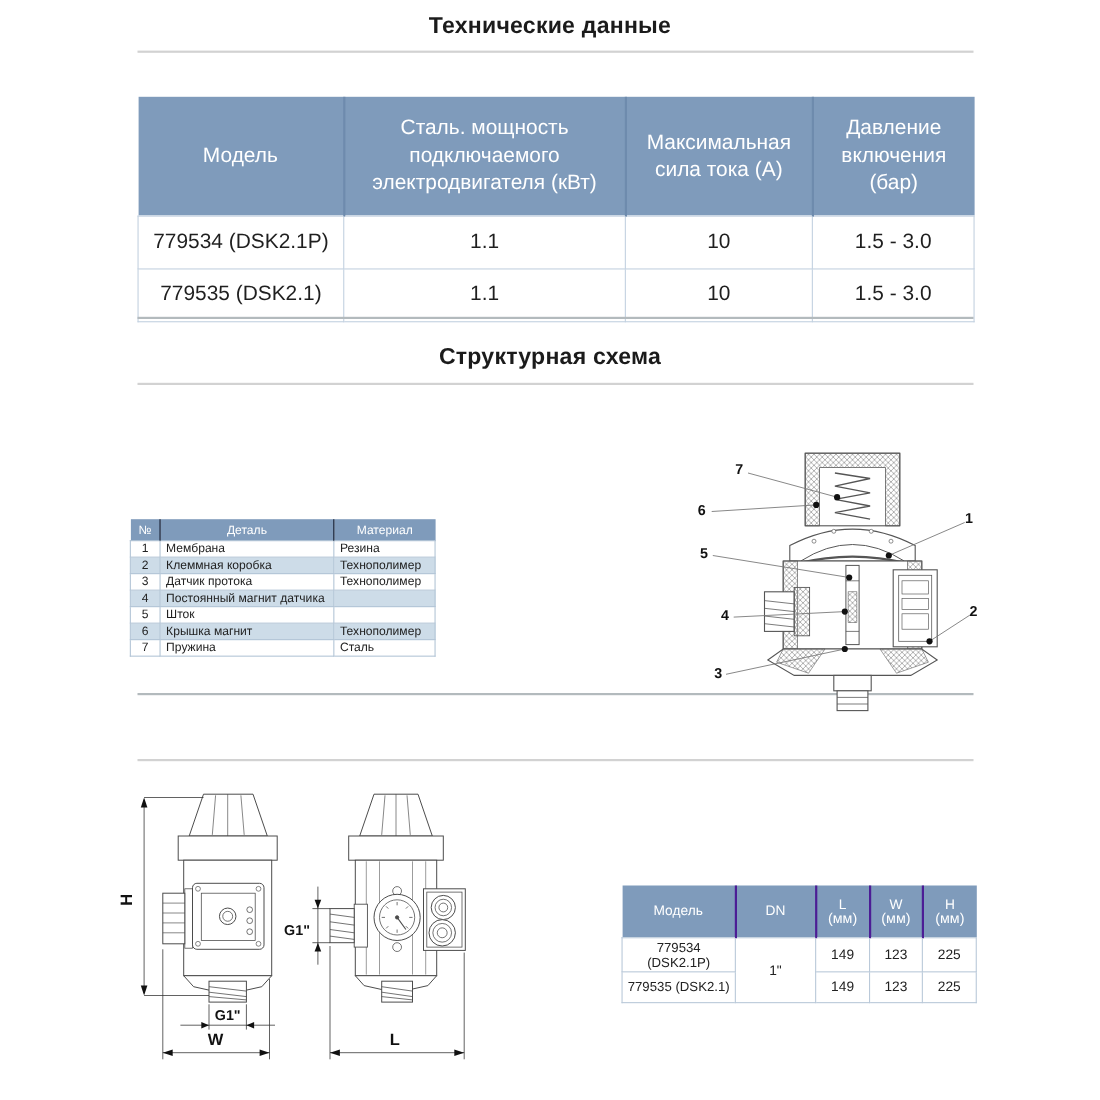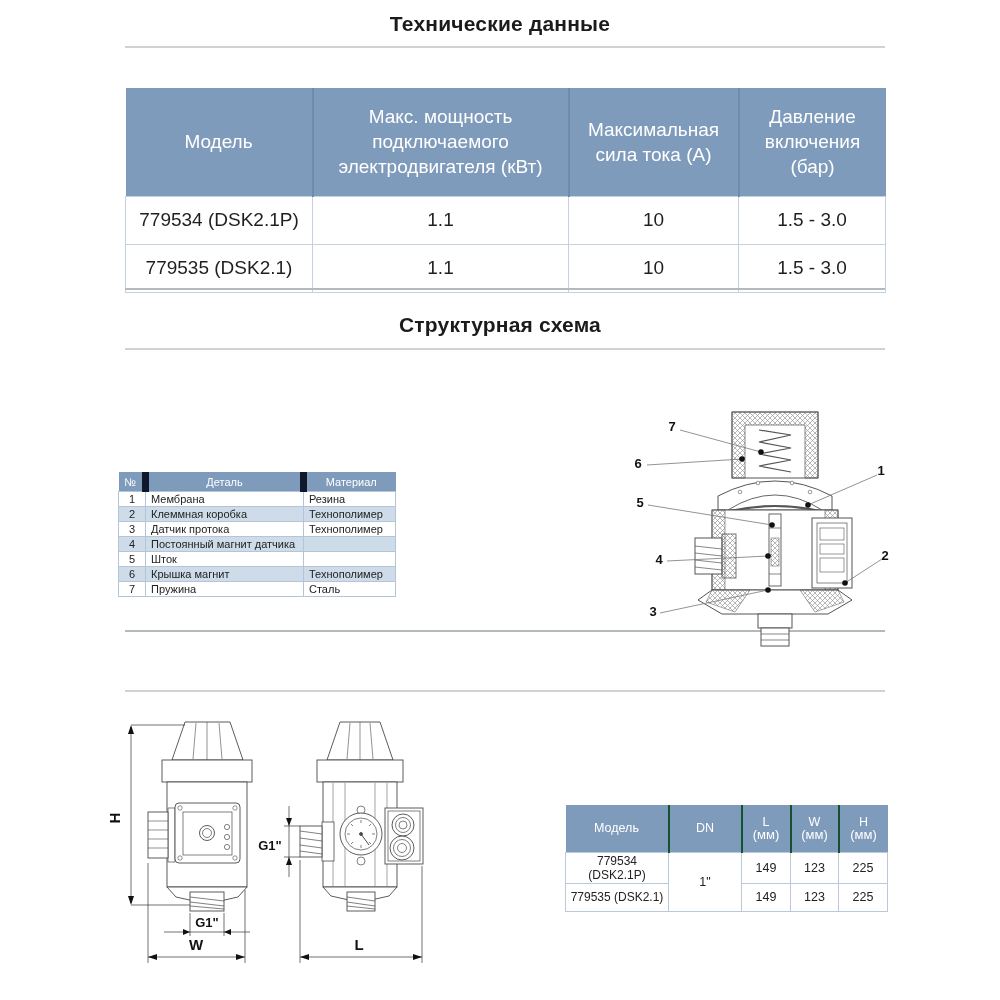--- a/index.html
+++ b/index.html
@@ -16,31 +16,31 @@
   .tech th{background:#7f9bbb;color:#fff;font-weight:normal;font-size:19px;line-height:25px;
            text-align:center;vertical-align:middle;padding:4px 10px;border-left:2px solid #6e8bad;}
   .tech th:first-child{border-left:none;}
   .tech td{height:45px;font-size:19px;color:#1f1f1f;text-align:center;vertical-align:middle;
            border:1px solid #c3d1e0;background:#fff;}
   .tech thead tr{height:108px;}
 
   
   .parts{position:absolute;left:118px;top:472px;width:277px;}
   .parts th{background:#7f9bbb;color:#fff;font-weight:normal;font-size:11px;height:17px;
-            text-align:center;vertical-align:middle;border-left:7px solid #0f172a;}
+            text-align:center;vertical-align:middle;border-left:1px solid #0f172a;}
   .parts th:first-child{border-left:none;}
   .parts td{height:14px;line-height:14px;font-size:11px;color:#222;border:1px solid #b3c5d6;
             background:#fff;padding:0 5px;white-space:nowrap;}
   .parts tr.alt td{background:#cddce8;}
   .parts td.num{text-align:center;padding:0;}
 
   
   .dimt{position:absolute;left:565px;top:805px;width:322px;}
   .dimt th{background:#7f9bbb;color:#fff;font-weight:normal;font-size:12.5px;line-height:14px;
-           text-align:center;vertical-align:middle;border-left:2px solid #14532d;}
+           text-align:center;vertical-align:middle;border-left:2px solid #4c1d95;}
   .dimt th:first-child{border-left:none;}
   .dimt thead tr{height:47px;}
   .dimt td{height:25px;font-size:12.5px;color:#222;text-align:center;vertical-align:middle;
            border:1px solid #bac9d9;background:#fff;}
   .dimt .unit{display:block;font-size:13px;line-height:12px;}
   .dimt td.model{font-size:12px;}
 
   svg{position:absolute;}
   svg text{font-family:"Liberation Sans","DejaVu Sans",sans-serif;}
   .callout{font-size:13px;font-weight:bold;fill:#111;}
@@ -58,21 +58,21 @@
   <table class="tech">
     <colgroup>
         <col style="width:187px">
         <col style="width:256px">
         <col style="width:170px">
         <col style="width:147px">
       </colgroup>
     <thead>
       <tr>
         <th>Модель</th>
-        <th>Макс. мощность подключаемого электродвигателя (кВт)</th>
+        <th>Сталь. мощность подключаемого электродвигателя (кВт)</th>
         <th>Максимальная сила тока (А)</th>
         <th>Давление включения (бар)</th>
       </tr>
     </thead>
     <tbody>
       <tr>
         <td>779534 (DSK2.1P)</td>
         <td>1.1</td>
         <td>10</td>
         <td>1.5 - 3.0</td>

